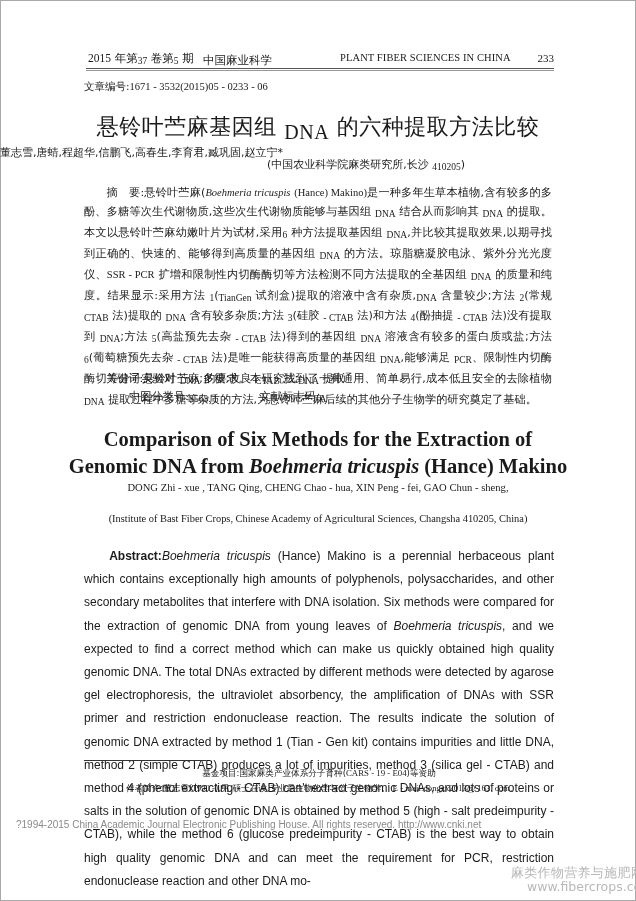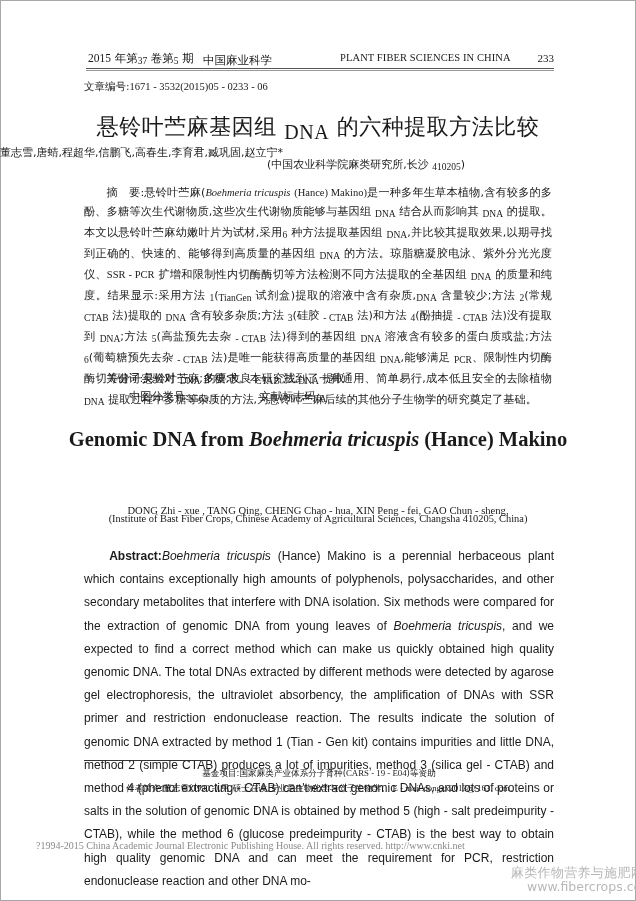--- a/index.html
+++ b/index.html
@@ -35,36 +35,36 @@
   .cn-abs .ital { font-family: "Liberation Serif", serif; font-style: italic; font-size: 10.5px; }
   .cn-abs .lat { font-family: "Liberation Serif", serif; font-size: 10.5px; }
   .kw { left: 106px; top: 371px; font-size: 11.2px; white-space: nowrap; }
   .clc { left: 106px; top: 389px; font-size: 11.2px; white-space: nowrap; margin-left: 23px; }
   .clc .gap { display: inline-block; width: 42px; }
 
   .en-title { left: 0; width: 636px; top: 426px; text-align: center; font-family: "Liberation Serif", serif;
               font-weight: bold; font-size: 20.5px; line-height: 27px; white-space: nowrap; }
   .en-title i { font-style: italic; }
   .en-authors { left: 0; width: 636px; top: 479px; text-align: center; font-family: "Liberation Serif", serif;
-                font-size: 10.6px; line-height: 17px; white-space: nowrap; margin-top: 23px; }
+                font-size: 10.6px; line-height: 17px; white-space: nowrap; }
   .en-affil { left: 0; width: 636px; top: 513px; text-align: center; font-family: "Liberation Serif", serif;
               font-size: 10.4px; white-space: nowrap; }
 
   .en-abs { left: 84px; top: 545px; width: 470px; font-family: Liberation Sans, sans-serif; font-size: 12px;
             line-height: 23.2px; text-align: justify; }
   .en-abs p { margin: 0; text-indent: 2.1em; }
   .en-abs b { font-weight: bold; }
   .en-abs i { font-style: italic; }
 
   .fn-rule { left: 84px; top: 760px; width: 122px; height: 0; border-top: 1px solid #333; }
   .footnotes { left: 84px; top: 766px; width: 470px; font-size: 8.6px; line-height: 15.4px; white-space: nowrap; }
   .footnotes div { margin: 0; }
   .footnotes .e { font-family: "Liberation Serif", serif; font-size: 8.8px; }
 
-  .copyright { left: 16px; top: 840px; font-family: Liberation Serif, serif; font-size: 10px; color: #8a8a8a; white-space: nowrap; margin-left: 20px; }
+  .copyright { left: 16px; top: 819px; font-family: Liberation Sans, sans-serif; font-size: 10px; color: #8a8a8a; white-space: nowrap; }
   .wm1 { left: 511px; top: 864px; font-size: 13px; color: #b8b8b8; white-space: nowrap; letter-spacing: 0.3px; }
   .wm2 { left: 527px; top: 879px; font-family: "DejaVu Sans", sans-serif; font-size: 12.5px; color: #b8b8b8; white-space: nowrap; }
 </style>
 </head>
 <body>
 
 <div class="frame"></div>
 
 <div class="abs header">
   <span class="h-issue"><span class="en">2015</span> <span class="cn">年第</span><span class="sub">37</span> <span class="cn">卷第</span><span class="sub">5</span> <span class="cn">期</span></span>
@@ -92,20 +92,21 @@
 </div>
 
 <div class="abs kw cn">
   <span>关键词:</span><span>悬铃叶苎麻;多糖;改良</span> <span class="sub">CTAB</span> <span>法;</span><span class="sub">DNA</span> <span>提取</span>
 </div>
 <div class="abs clc cn">
   <span>中图分类号:</span><span class="sub">S563. 1</span><span class="gap"></span><span>文献标志码:</span><span class="sub">A</span>
 </div>
 
 <div class="abs en-title">
+  <div>Comparison of Six Methods for the Extraction of</div>
   <div><span>Genomic DNA from </span><i>Boehmeria tricuspis</i><span> (Hance) Makino</span></div>
 </div>
 <div class="abs en-authors">
   <div>DONG Zhi - xue , TANG Qing, CHENG Chao - hua, XIN Peng - fei, GAO Chun - sheng,</div>
 </div>
 <div class="abs en-affil">(Institute of Bast Fiber Crops, Chinese Academy of Agricultural Sciences, Changsha 410205, China)</div>
 
 <div class="abs en-abs">
   <p><b>Abstract:</b><i>Boehmeria tricuspis</i><span> (Hance) Makino is a perennial herbaceous plant which contains exceptionally high amounts of polyphenols, polysaccharides, and other secondary metabolites that interfere with DNA isolation. Six methods were compared for the extraction of genomic DNA from young leaves of </span><i>Boehmeria tricuspis</i><span>, and we expected to find a correct method which can make us quickly obtained high quality genomic DNA. The total DNAs extracted by different methods were detected by agarose gel electrophoresis, the ultraviolet absorbency, the amplification of DNAs with SSR primer and restriction endonuclease reaction. The results indicate the solution of genomic DNA extracted by method 1 (Tian - Gen kit) contains impurities and little DNA, method 2 (simple CTAB) produces a lot of impurities, method 3 (silica gel - CTAB) and method 4 (phenol extracting - CTAB) can't extract genomic DNAs, and lots of proteins or salts in the solution of genomic DNA is obtained by method 5 (high - salt predeimpurity - CTAB), while the method 6 (glucose predeimpurity - CTAB) is the best way to obtain high quality genomic DNA and can meet the requirement for PCR, restriction endonuclease reaction and other DNA mo-</span></p>
 </div>

